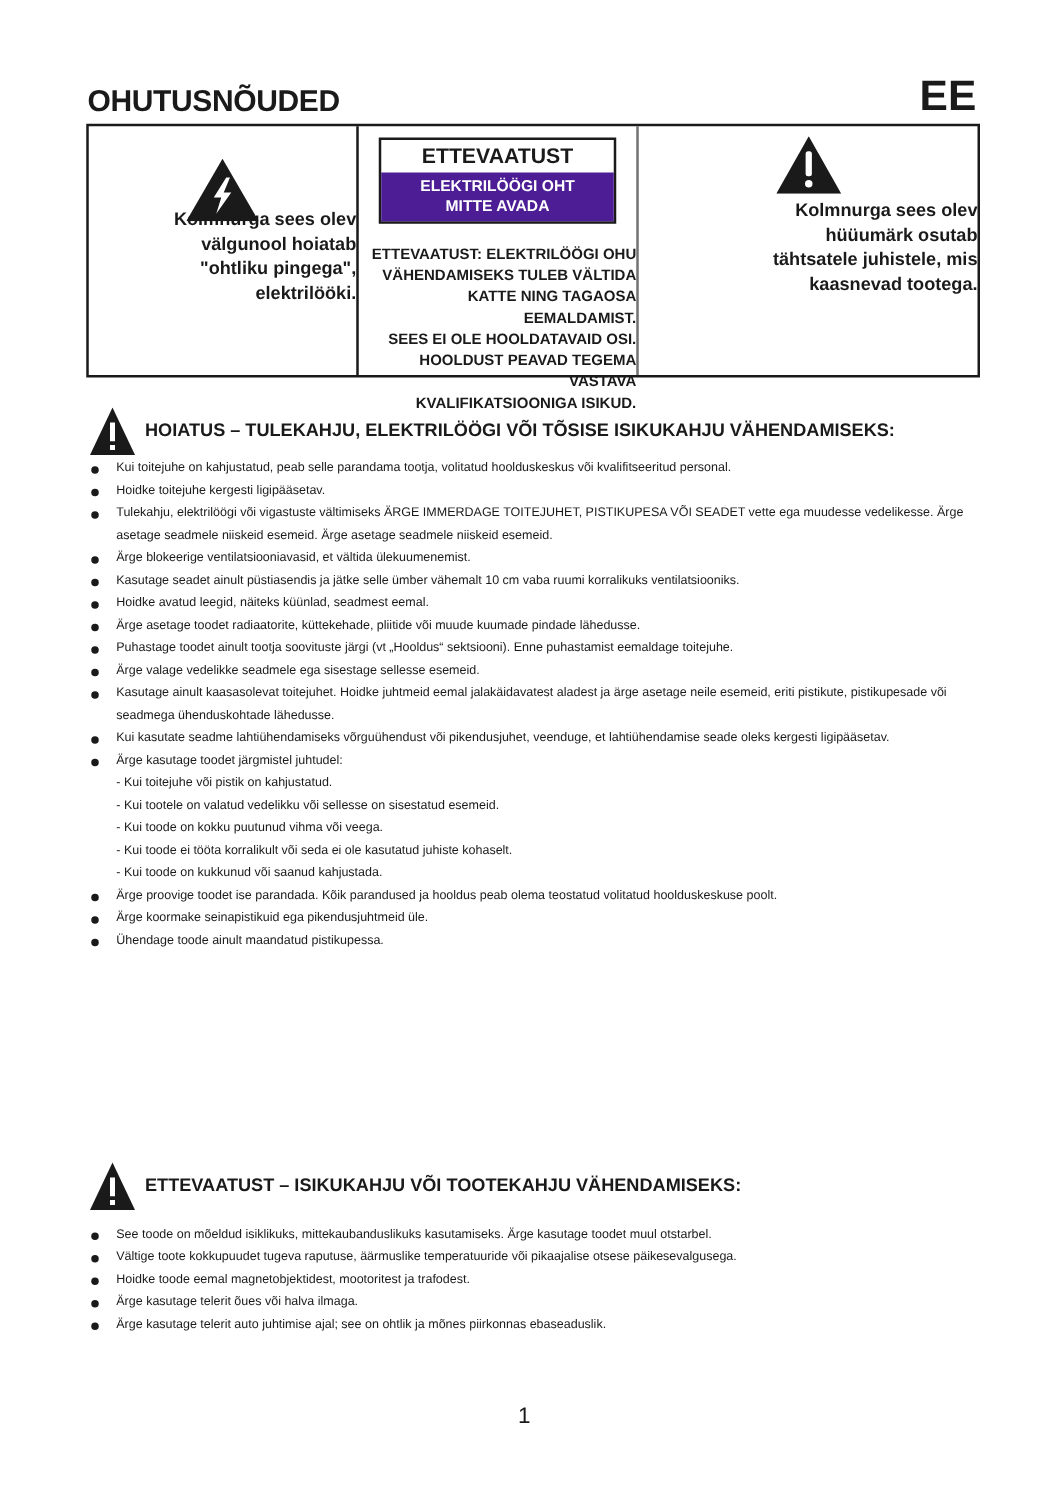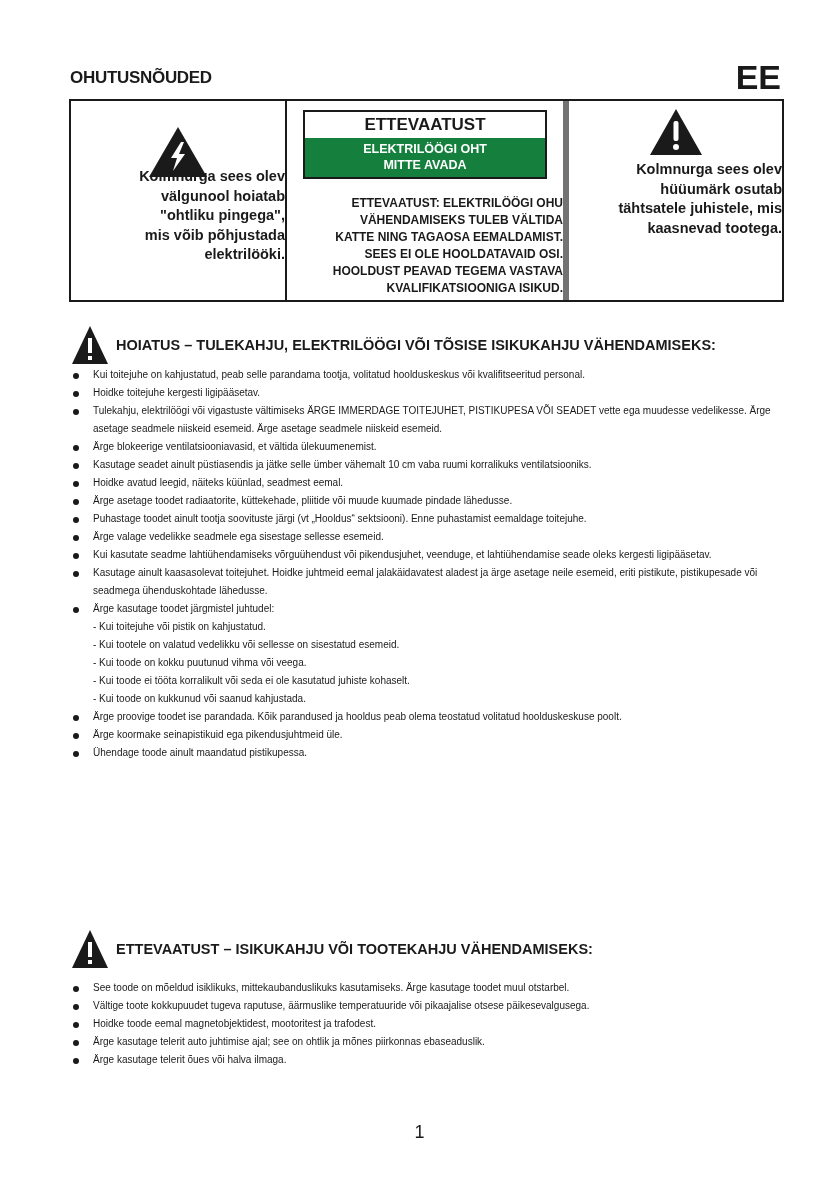--- a/index.html
+++ b/index.html
@@ -1,28 +1,28 @@
 <!DOCTYPE html>
 <html><head>
 <meta charset="utf-8">
 <style>
   html, body { margin: 0; padding: 0; background: #ffffff; }
   body { width: 839px; height: 1191px; position: relative; overflow: hidden; color: #1a1a1a; font-family: "Liberation Sans", sans-serif; }
-  .page-title { position: absolute; left: 70px; top: 68px; font-size: 17px; font-weight: bold; letter-spacing: -0.3px; }
+  .page-title { position: absolute; left: 70px; top: 68px; font-size: 24px; font-weight: bold; letter-spacing: -0.3px; }
   .lang-code { position: absolute; right: 58px; top: 58px; font-size: 34px; font-weight: bold; }
   .notice-table { position: absolute; left: 69px; top: 99px; width: 715px; height: 203px; border: 2px solid #1a1a1a; box-sizing: border-box; display: flex; }
   .cell { box-sizing: border-box; height: 100%; position: relative; }
   .cell-left { width: 216px; border-right: 2px solid #1a1a1a; }
-  .cell-mid { width: 282px; border-right: 6px solid #737373; }
+  .cell-mid { width: 224px; border-right: 2px solid #737373; }
   .cell-right { flex: 1; }
   .cell-text { position: absolute; left: 0; right: 0; text-align: right; font-weight: bold; font-size: 14.5px; line-height: 19.5px; }
   .tri-icon { position: absolute; left: 50%; transform: translateX(-50%); }
   .caution-box { position: absolute; left: 16px; right: 16px; top: 9px; border: 2px solid #1a1a1a; }
   .caution-head { text-align: center; font-weight: bold; font-size: 17px; height: 26px; line-height: 26px; }
-  .caution-dark { background: #15803d; color: #ffffff; text-align: center; font-weight: bold; font-size: 12.5px; line-height: 16px; padding: 3px 0 4px; }
+  .caution-dark { background: #4c1d95; color: #ffffff; text-align: center; font-weight: bold; font-size: 12.5px; line-height: 16px; padding: 3px 0 4px; }
   .caution-body { position: absolute; left: 0; right: 0; top: 94px; text-align: right; font-weight: bold; font-size: 12px; line-height: 17px; }
   .section-head { position: absolute; left: 72px; display: flex; align-items: center; }
   .section-head .title { font-weight: bold; font-size: 14.5px; margin-left: 8px; text-align: right; }
   ul.bullets { position: absolute; left: 72px; width: 720px; margin: 0; padding: 0; list-style: none; font-size: 10px; line-height: 18px; }
   ul.bullets li { position: relative; padding-left: 21px; }
   ul.bullets li .dot { position: absolute; left: 1px; top: 7px; width: 6px; height: 6px; background: #1a1a1a; border-radius: 50%; }
   .sub { display: block; }
   .page-number { position: absolute; left: 0; right: 0; top: 1122px; text-align: center; font-size: 18px; }
 </style>
 </head>
@@ -34,21 +34,20 @@
 <div class="notice-table">
   <div class="cell cell-left">
     <svg class="tri-icon" style="top:26px" width="58" height="50" viewBox="0 0 58 50">
       <polygon points="29,0 58,50 0,50" fill="#1a1a1a"></polygon>
       <polygon points="32,15 22,31 28,31 24,44 36,27 30,27 35,15" fill="#ffffff"></polygon>
     </svg>
     <div class="cell-text" style="top:66px">
       <div>Kolmnurga sees olev</div>
       <div>välgunool hoiatab</div>
       <div>"ohtliku pingega",</div>
-      <div>mis võib põhjustada</div>
       <div>elektrilööki.</div>
     </div>
   </div>
   <div class="cell cell-mid">
     <div class="caution-box">
       <div class="caution-head">ETTEVAATUST</div>
       <div class="caution-dark">
         <div>ELEKTRILÖÖGI OHT</div>
         <div>MITTE AVADA</div>
       </div>
@@ -89,38 +88,38 @@
 <ul class="bullets" id="warning-list" style="top:366px">
     <li><span class="dot"></span><span>Kui toitejuhe on kahjustatud, peab selle parandama tootja, volitatud hoolduskeskus või kvalifitseeritud personal.</span></li>
     <li><span class="dot"></span><span>Hoidke toitejuhe kergesti ligipääsetav.</span></li>
     <li><span class="dot"></span><span>Tulekahju, elektrilöögi või vigastuste vältimiseks ÄRGE IMMERDAGE TOITEJUHET, PISTIKUPESA VÕI SEADET vette ega muudesse vedelikesse. Ärge asetage seadmele niiskeid esemeid. Ärge asetage seadmele niiskeid esemeid.</span></li>
     <li><span class="dot"></span><span>Ärge blokeerige ventilatsiooniavasid, et vältida ülekuumenemist.</span></li>
     <li><span class="dot"></span><span>Kasutage seadet ainult püstiasendis ja jätke selle ümber vähemalt 10 cm vaba ruumi korralikuks ventilatsiooniks.</span></li>
     <li><span class="dot"></span><span>Hoidke avatud leegid, näiteks küünlad, seadmest eemal.</span></li>
     <li><span class="dot"></span><span>Ärge asetage toodet radiaatorite, küttekehade, pliitide või muude kuumade pindade lähedusse.</span></li>
     <li><span class="dot"></span><span>Puhastage toodet ainult tootja soovituste järgi (vt „Hooldus“ sektsiooni). Enne puhastamist eemaldage toitejuhe.</span></li>
     <li><span class="dot"></span><span>Ärge valage vedelikke seadmele ega sisestage sellesse esemeid.</span></li>
+    <li><span class="dot"></span><span>Kasutage ainult kaasasolevat toitejuhet. Hoidke juhtmeid eemal jalakäidavatest aladest ja ärge asetage neile esemeid, eriti pistikute, pistikupesade või seadmega ühenduskohtade lähedusse.</span></li>
     <li><span class="dot"></span><span>Kui kasutate seadme lahtiühendamiseks võrguühendust või pikendusjuhet, veenduge, et lahtiühendamise seade oleks kergesti ligipääsetav.</span></li>
-    <li><span class="dot"></span><span>Kasutage ainult kaasasolevat toitejuhet. Hoidke juhtmeid eemal jalakäidavatest aladest ja ärge asetage neile esemeid, eriti pistikute, pistikupesade või seadmega ühenduskohtade lähedusse.</span></li>
     <li><span class="dot"></span><span>Ärge kasutage toodet järgmistel juhtudel:</span><span class="sub">- Kui toitejuhe või pistik on kahjustatud.</span><span class="sub">- Kui tootele on valatud vedelikku või sellesse on sisestatud esemeid.</span><span class="sub">- Kui toode on kokku puutunud vihma või veega.</span><span class="sub">- Kui toode ei tööta korralikult või seda ei ole kasutatud juhiste kohaselt.</span><span class="sub">- Kui toode on kukkunud või saanud kahjustada.</span></li>
     <li><span class="dot"></span><span>Ärge proovige toodet ise parandada. Kõik parandused ja hooldus peab olema teostatud volitatud hoolduskeskuse poolt.</span></li>
     <li><span class="dot"></span><span>Ärge koormake seinapistikuid ega pikendusjuhtmeid üle.</span></li>
     <li><span class="dot"></span><span>Ühendage toode ainult maandatud pistikupessa.</span></li>
   </ul>
 
 <div class="section-head" style="top:930px">
   <svg width="36" height="38" viewBox="0 0 36 38">
     <polygon points="18,0 36,38 0,38" fill="#1a1a1a"></polygon>
     <rect x="16" y="12" width="4" height="15" fill="#ffffff"></rect>
     <rect x="16" y="30" width="4" height="4" fill="#ffffff"></rect>
   </svg>
   <span class="title">ETTEVAATUST – ISIKUKAHJU VÕI TOOTEKAHJU VÄHENDAMISEKS:</span>
 </div>
 
 <ul class="bullets" id="caution-list" style="top:979px">
     <li><span class="dot"></span><span>See toode on mõeldud isiklikuks, mittekaubanduslikuks kasutamiseks. Ärge kasutage toodet muul otstarbel.</span></li>
     <li><span class="dot"></span><span>Vältige toote kokkupuudet tugeva raputuse, äärmuslike temperatuuride või pikaajalise otsese päikesevalgusega.</span></li>
     <li><span class="dot"></span><span>Hoidke toode eemal magnetobjektidest, mootoritest ja trafodest.</span></li>
+    <li><span class="dot"></span><span>Ärge kasutage telerit õues või halva ilmaga.</span></li>
     <li><span class="dot"></span><span>Ärge kasutage telerit auto juhtimise ajal; see on ohtlik ja mõnes piirkonnas ebaseaduslik.</span></li>
-    <li><span class="dot"></span><span>Ärge kasutage telerit õues või halva ilmaga.</span></li>
   </ul>
 
 <div class="page-number">1</div>
 
 </body></html>

